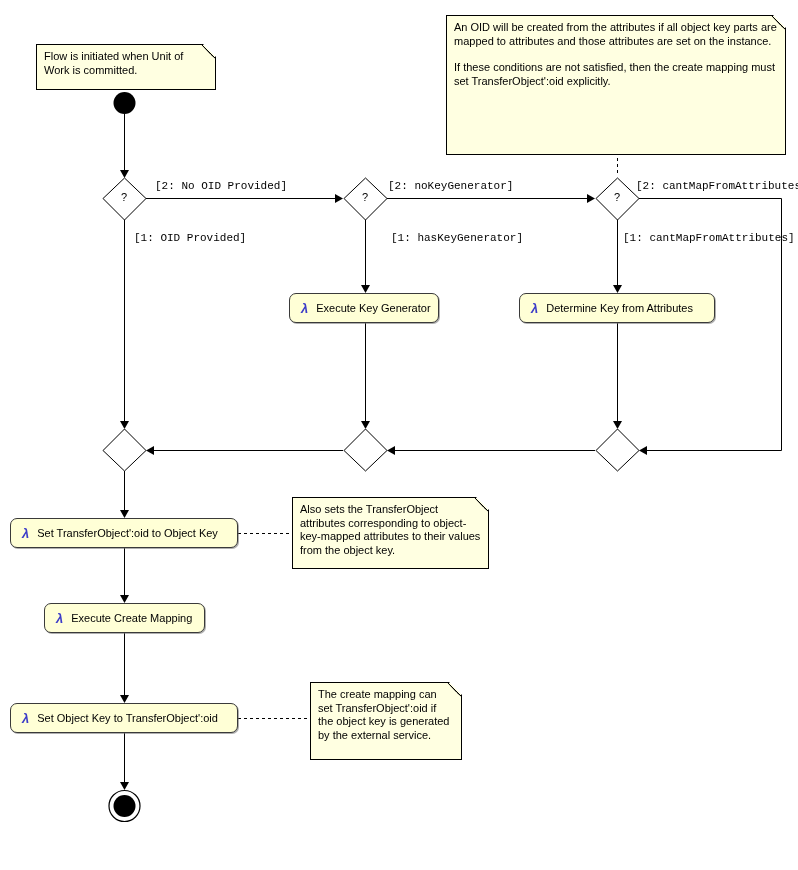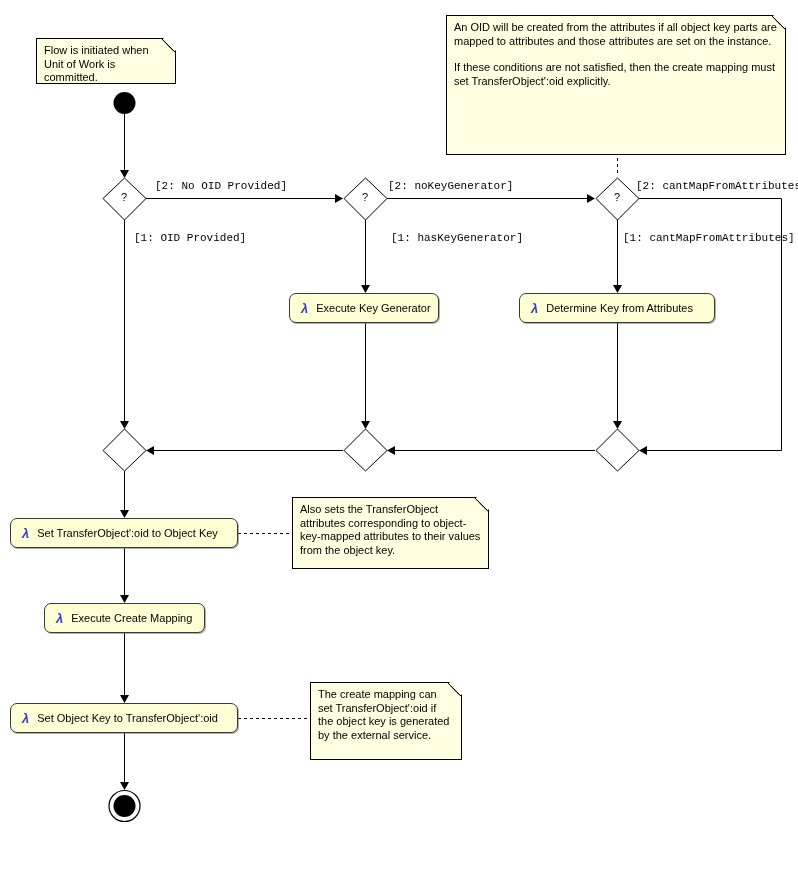--- a/index.html
+++ b/index.html
@@ -111,21 +111,21 @@
       <polygon points="124.5,429 146,450.5 124.5,471 103,450.5"></polygon>
       <polygon points="365.5,429 387,450.5 365.5,471 344,450.5"></polygon>
       <polygon points="617.5,429 639,450.5 617.5,471 596,450.5"></polygon>
     </g>
 
     <circle cx="124.5" cy="806" r="15.5" fill="#fff" stroke="#000" stroke-width="1.2"></circle>
     <circle cx="124.5" cy="806" r="11" fill="#000"></circle>
   </svg>
 
 
-  <div class="note" style="left:36px; top:38px; width:140px; height:46px;">
+  <div class="note" style="left:36px; top:44px; width:180px; height:46px;">
     <svg class="ear" width="15" height="15">
       <polygon points="2,0 15,0 15,13" fill="#ffffff"></polygon>
       <polyline points="0.5,0.5 10,10.5 14.5,14.5" fill="none" stroke="#000" stroke-width="1"></polyline>
       <line x1="0.5" y1="0.5" x2="14.5" y2="14.5" stroke="#000" stroke-width="1"></line>
     </svg>
     <div>Flow is initiated when Unit of Work is committed.</div>
   </div>
 
   <div class="note" style="left:428px; top:15px; width:340px; height:140px;margin-left:18px;">
     <svg class="ear" width="15" height="15">

